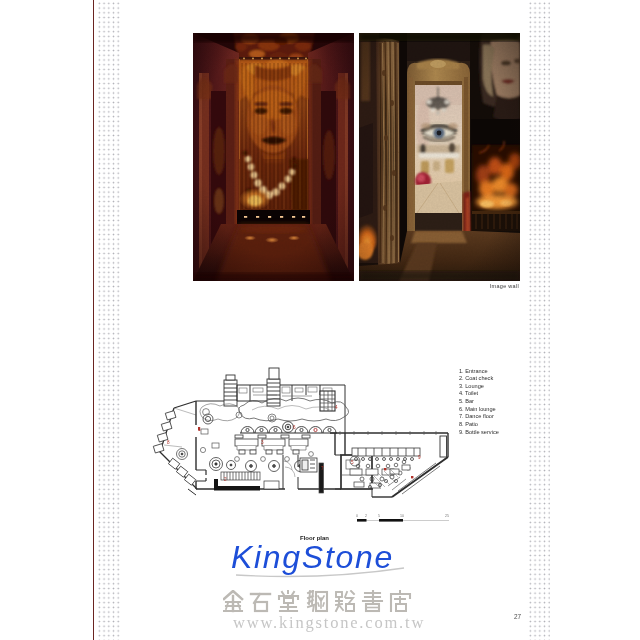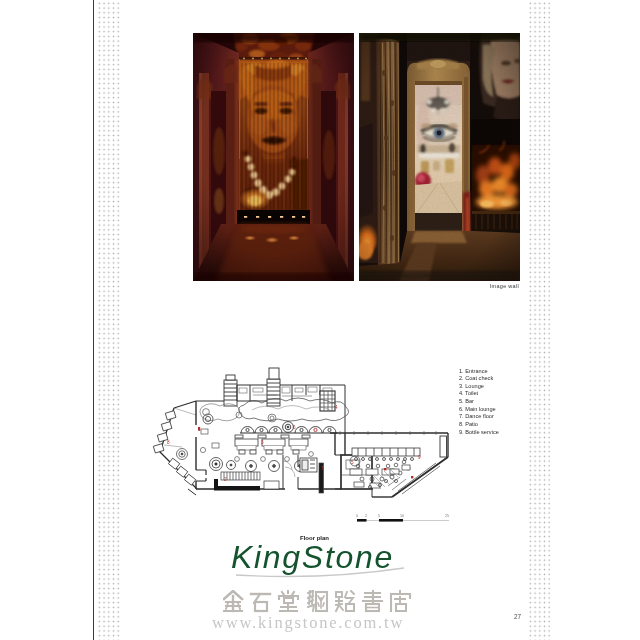--- a/index.html
+++ b/index.html
@@ -732,21 +732,21 @@
   <rect x="29" y="7" width="24" height="2.6" fill="#111"></rect>
   <text x="6" y="5" font-size="3.6" fill="#777">0</text>
   <text x="15" y="5" font-size="3.6" fill="#777">2</text>
   <text x="28" y="5" font-size="3.6" fill="#777">5</text>
   <text x="50" y="5" font-size="3.6" fill="#777">10</text>
   <text x="95" y="5" font-size="3.6" fill="#777">25</text>
 </svg>
 
 <div class="abs" style="left:300px;top:534.5px;font-size:6px;font-weight:bold;color:#222;">Floor plan</div>
 
-<div class="abs" style="left:231px;top:541px;font-size:32px;font-style:italic;color:#14532d;letter-spacing:1.7px;line-height:1;">KingStone</div>
+<div class="abs" style="left:231px;top:541px;font-size:32px;font-style:italic;color:#1d4ed8;letter-spacing:1.7px;line-height:1;">KingStone</div>
 
 <svg class="abs" style="left:234px;top:565px;" width="172" height="14" viewBox="0 0 172 14">
   <path d="M2,10 Q90,15 170,3" fill="none" stroke="#c8c8c8" stroke-width="1.4"></path>
 </svg>
 
 <svg class="abs" style="left:223px;top:590px;" width="198" height="26" viewBox="0 0 198 26">
  <g stroke="#bcb9b4" fill="none" stroke-linecap="square">
 
   <g transform="translate(0,0)">
    <path d="M1,9 L10,1 L19,9" stroke-width="2.6"></path>
@@ -789,15 +789,15 @@
 
   <g transform="translate(168,0)">
    <path d="M9,0 V3" stroke-width="2.0"></path>
    <path d="M0,4 H19 L19,8 M0,4 L0,21" stroke-width="2.1"></path>
    <path d="M9,7 V12 M4,9 H14" stroke-width="1.9"></path>
    <rect x="5" y="14" width="10" height="7" stroke-width="2.0"></rect>
   </g>
  </g>
 </svg>
 
-<div class="abs" style="left:212px;top:613px;font-size:16.5px;font-family:'Liberation Serif',serif;color:#c6c6c6;letter-spacing:1.8px;">www.kingstone.com.tw</div>
+<div class="abs" style="left:233px;top:613px;font-size:16.5px;font-family:'Liberation Serif',serif;color:#c6c6c6;letter-spacing:1.8px;">www.kingstone.com.tw</div>
 
 <div class="abs" style="left:514px;top:612.5px;font-size:6.4px;color:#4e4e4e;">27</div>
 
 </body></html>

